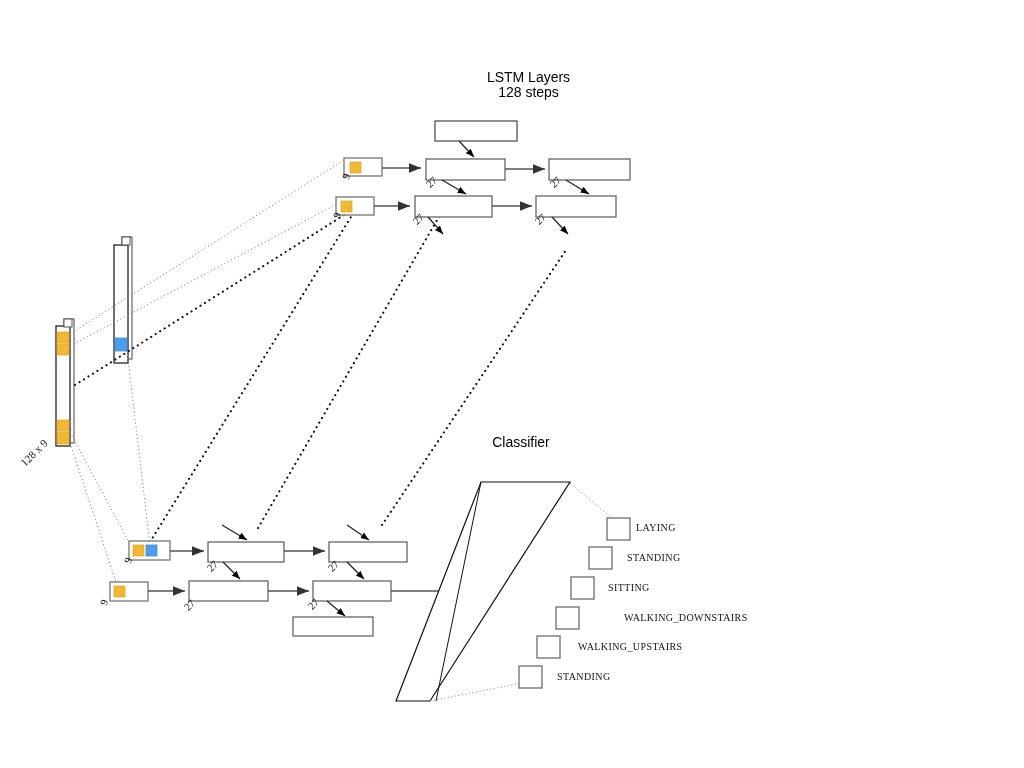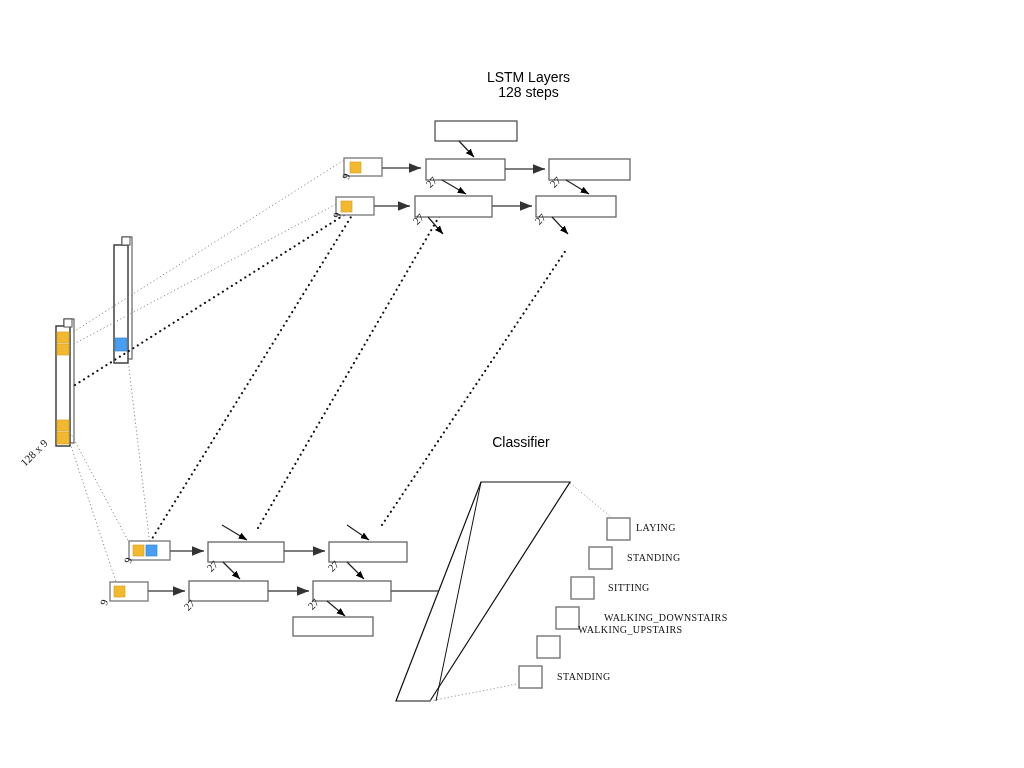--- a/index.html
+++ b/index.html
@@ -171,17 +171,17 @@
   <div class="dim" style="left:533px;top:219px;transform:rotate(-45deg);">27</div>
 
   <div class="dim" style="left:205px;top:566px;transform:rotate(-45deg);">27</div>
   <div class="dim" style="left:326px;top:566px;transform:rotate(-45deg);">27</div>
   <div class="dim" style="left:182px;top:605px;transform:rotate(-45deg);">27</div>
   <div class="dim" style="left:306px;top:604px;transform:rotate(-45deg);">27</div>
 
   <div class="cls-label" style="left:636px;top:522px;">LAYING</div>
   <div class="cls-label" style="left:627px;top:552px;">STANDING</div>
   <div class="cls-label" style="left:608px;top:582px;">SITTING</div>
-  <div class="cls-label" style="left:604px;top:612px;">WALKING_DOWNSTAIRS</div>
-  <div class="cls-label" style="left:578px;top:624px;">WALKING_UPSTAIRS</div>
+  <div class="cls-label" style="left:624px;top:612px;">WALKING_DOWNSTAIRS</div>
+  <div class="cls-label" style="left:578px;top:641px;">WALKING_UPSTAIRS</div>
   <div class="cls-label" style="left:557px;top:671px;">STANDING</div>
 
 </div>
 
 </body></html>

